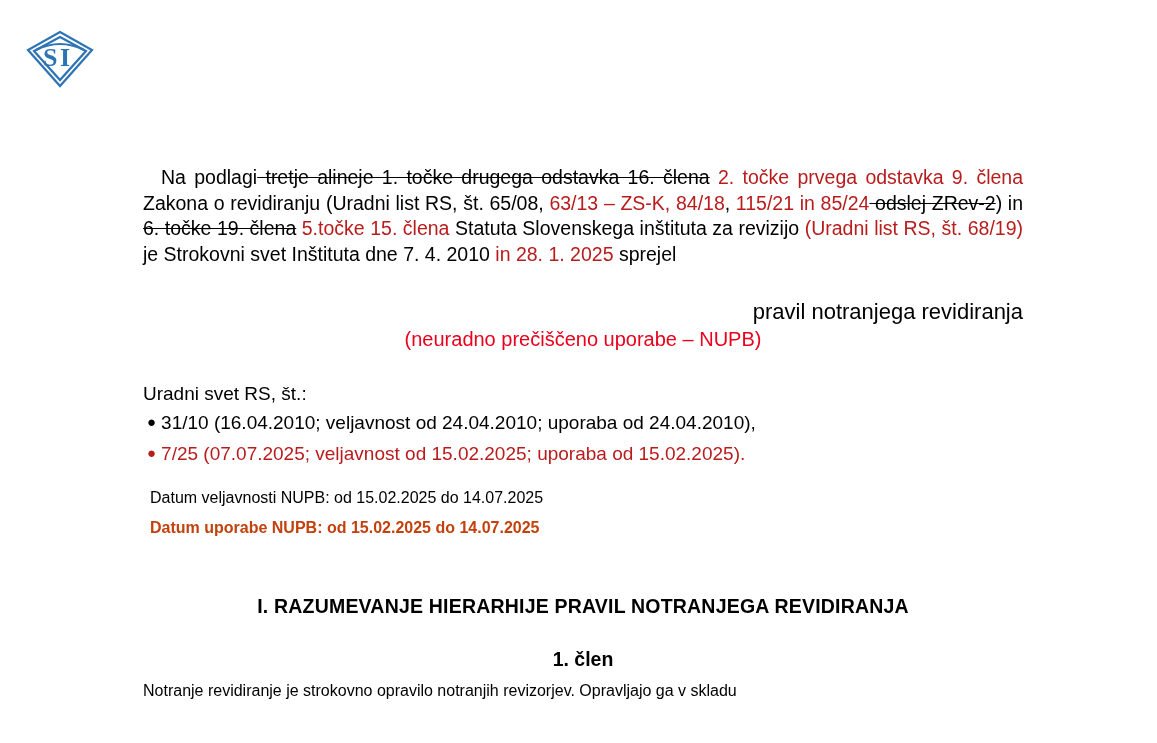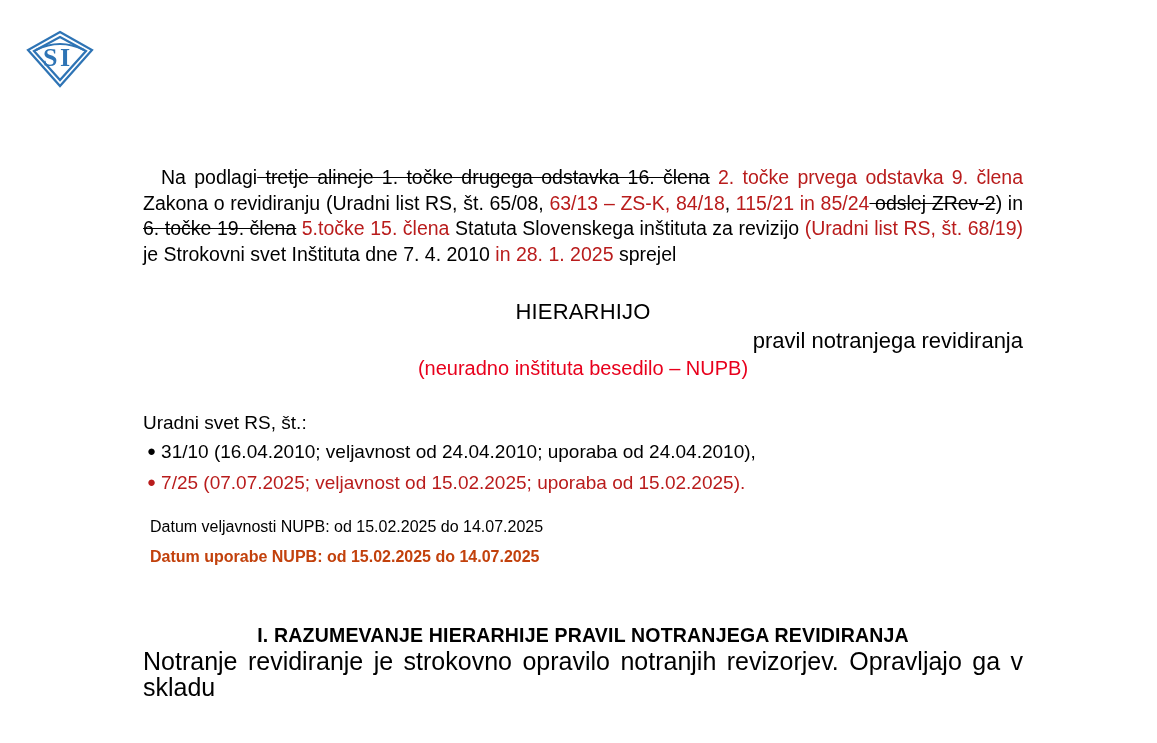--- a/index.html
+++ b/index.html
@@ -119,22 +119,22 @@
     font-weight: bold;
     letter-spacing: 0.2px;
   }
   .article-heading {
     margin-top: 30px;
     text-align: center;
     font-size: 19.5px;
     font-weight: bold;
   }
   .article-body {
-    margin-top: 1px;
-    font-size: 25px;
+    margin-top: 7px;
+    font-size: 16px;
     line-height: 26px;
     text-align: justify;
   }
 </style>
 </head>
 <body>
 
 <div class="page">
 
   <div class="logo">
@@ -149,23 +149,22 @@
       </g>
       <path d="M14 22 Q38 10 62 22" stroke="#2e74b5" stroke-width="2" fill="none"></path>
     </svg>
   </div>
 
   <div class="doc">
 
     <p class="para"><span class="indent"></span><span>Na  podlagi</span><span class="strike"> tretje  alineje  1.  točke  drugega  odstavka  16.  člena</span><span class="red"> 2.  točke  prvega odstavka  9.  člena </span><span>Zakona  o  revidiranju  (Uradni  list  RS,  št.  65/08, </span><span class="red">63/13 – ZS-K, 84/18</span><span>, </span><span class="red">115/21 in 85/24</span><span class="strike"> odslej ZRev-2</span><span>) in </span><span class="strike">6. točke 19. člena</span><span class="red"> 5.točke 15. člena </span><span>Statuta Slovenskega inštituta za revizijo </span><span class="red">(Uradni list RS, št. 68/19)</span><span> je Strokovni svet Inštituta dne 7. 4. 2010 </span><span class="red">in 28. 1. 2025</span><span> sprejel</span></p>
 
     <div class="title-block">
-      <div class="title-main">HIERARHIJO</div>
       <div class="title-sub">pravil notranjega revidiranja</div>
-      <div class="title-note">(neuradno inštituta besedilo – NUPB)</div>
+      <div class="title-note">(neuradno prečiščeno uporabe – NUPB)</div>
     </div>
 
     <div class="gazette">
       <div class="gazette-label">Uradni svet RS, št.:</div>
 
       <div class="bullet-line">
         <span class="bullet-dot">●</span>
         <span>31/10 (16.04.2010; veljavnost od 24.04.2010; uporaba od 24.04.2010),</span>
       </div>
 
@@ -174,16 +173,17 @@
         <span>7/25 (07.07.2025; veljavnost od 15.02.2025; uporaba od 15.02.2025).</span>
       </div>
     </div>
 
     <div class="validity">
       <div><span class="validity-line">Datum veljavnosti NUPB: od 15.02.2025 do 14.07.2025</span></div>
       <div><span class="validity-line red-bold">Datum uporabe NUPB: od 15.02.2025 do 14.07.2025</span></div>
     </div>
 
     <div class="section-heading">I. RAZUMEVANJE HIERARHIJE PRAVIL NOTRANJEGA REVIDIRANJA</div>
+    <div class="article-heading">1. člen</div>
     <div class="article-body">Notranje revidiranje je strokovno opravilo notranjih revizorjev. Opravljajo ga v skladu</div>
 
   </div>
 </div>
 
 </body></html>

